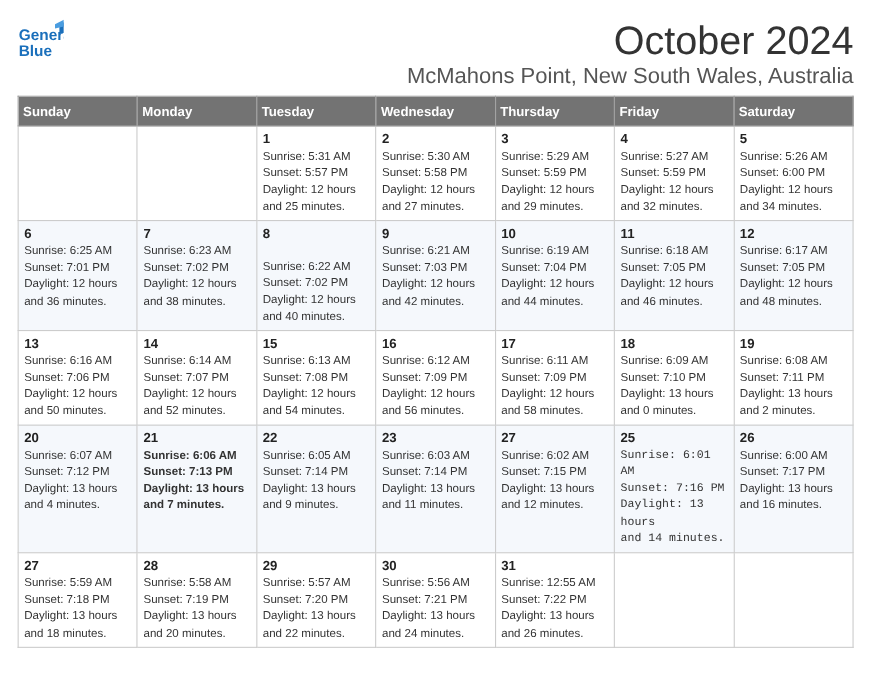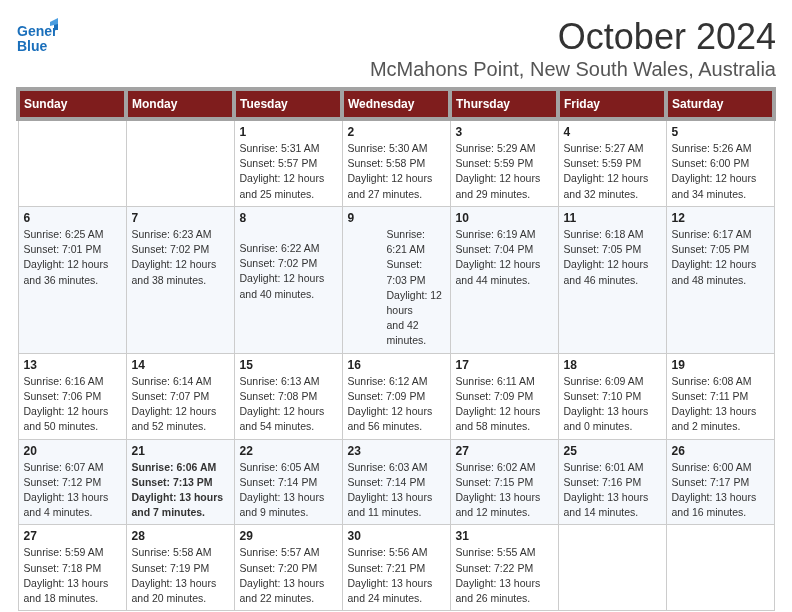--- a/index.html
+++ b/index.html
@@ -33,27 +33,27 @@
       font-size: 20px;
       color: #555;
     }
     .calendar-table {
       width: 100%;
       border-collapse: collapse;
       margin-top: 6px;
       font-size: 11px;
     }
     .calendar-table thead tr th {
-      background: #7f1d1d;
+      background: #737373;
       color: #fff;
       padding: 6px 4px;
       text-align: left;
       font-size: 12px;
       font-weight: bold;
-      border: 4px solid #a3a3a3;
+      border: 1px solid #a3a3a3;
     }
     .calendar-table tbody tr td {
       border: 1px solid #ccc;
       vertical-align: top;
       padding: 4px 5px;
       width: 108px;
       min-height: 80px;
       background: #fff;
     }
     .calendar-table tbody tr:nth-child(even) td {
@@ -168,21 +168,21 @@
           </td>
           <td>
             <span class="day-number">8</span>
             <div class="day-info" style="white-space: pre-line; margin-top: 16px;">Sunrise: 6:22 AM
 Sunset: 7:02 PM
 Daylight: 12 hours
 and 40 minutes.</div>
           </td>
           <td>
             <span class="day-number">9</span>
-            <div class="day-info" style="white-space: pre-line; margin-left: 39px;">Sunrise: 6:21 AM
+            <div class="day-info" style="white-space: pre-line;">Sunrise: 6:21 AM
 Sunset: 7:03 PM
 Daylight: 12 hours
 and 42 minutes.</div>
           </td>
           <td>
             <span class="day-number">10</span>
             <div class="day-info" style="white-space: pre-line;">Sunrise: 6:19 AM
 Sunset: 7:04 PM
 Daylight: 12 hours
 and 44 minutes.</div>
@@ -284,21 +284,21 @@
           </td>
           <td>
             <span class="day-number">27</span>
             <div class="day-info" style="white-space: pre-line;">Sunrise: 6:02 AM
 Sunset: 7:15 PM
 Daylight: 13 hours
 and 12 minutes.</div>
           </td>
           <td>
             <span class="day-number">25</span>
-            <div class="day-info" style="white-space: pre-line;">Sunrise: 6:01 AM
+            <div class="day-info" style="white-space: pre-line; font-family: Liberation Mono, monospace;">Sunrise: 6:01 AM
 Sunset: 7:16 PM
 Daylight: 13 hours
 and 14 minutes.</div>
           </td>
           <td>
             <span class="day-number">26</span>
             <div class="day-info" style="white-space: pre-line;">Sunrise: 6:00 AM
 Sunset: 7:17 PM
 Daylight: 13 hours
 and 16 minutes.</div>
@@ -328,21 +328,21 @@
           </td>
           <td>
             <span class="day-number">30</span>
             <div class="day-info" style="white-space: pre-line;">Sunrise: 5:56 AM
 Sunset: 7:21 PM
 Daylight: 13 hours
 and 24 minutes.</div>
           </td>
           <td>
             <span class="day-number">31</span>
-            <div class="day-info" style="white-space: pre-line;">Sunrise: 5:55 AM
+            <div class="day-info" style="white-space: pre-line;">Sunrise: 12:55 AM
 Sunset: 7:22 PM
 Daylight: 13 hours
 and 26 minutes.</div>
           </td>
           <td class="empty-cell"></td>
           <td class="empty-cell"></td>
         </tr>
       </tbody>
   </table>
 </div>

